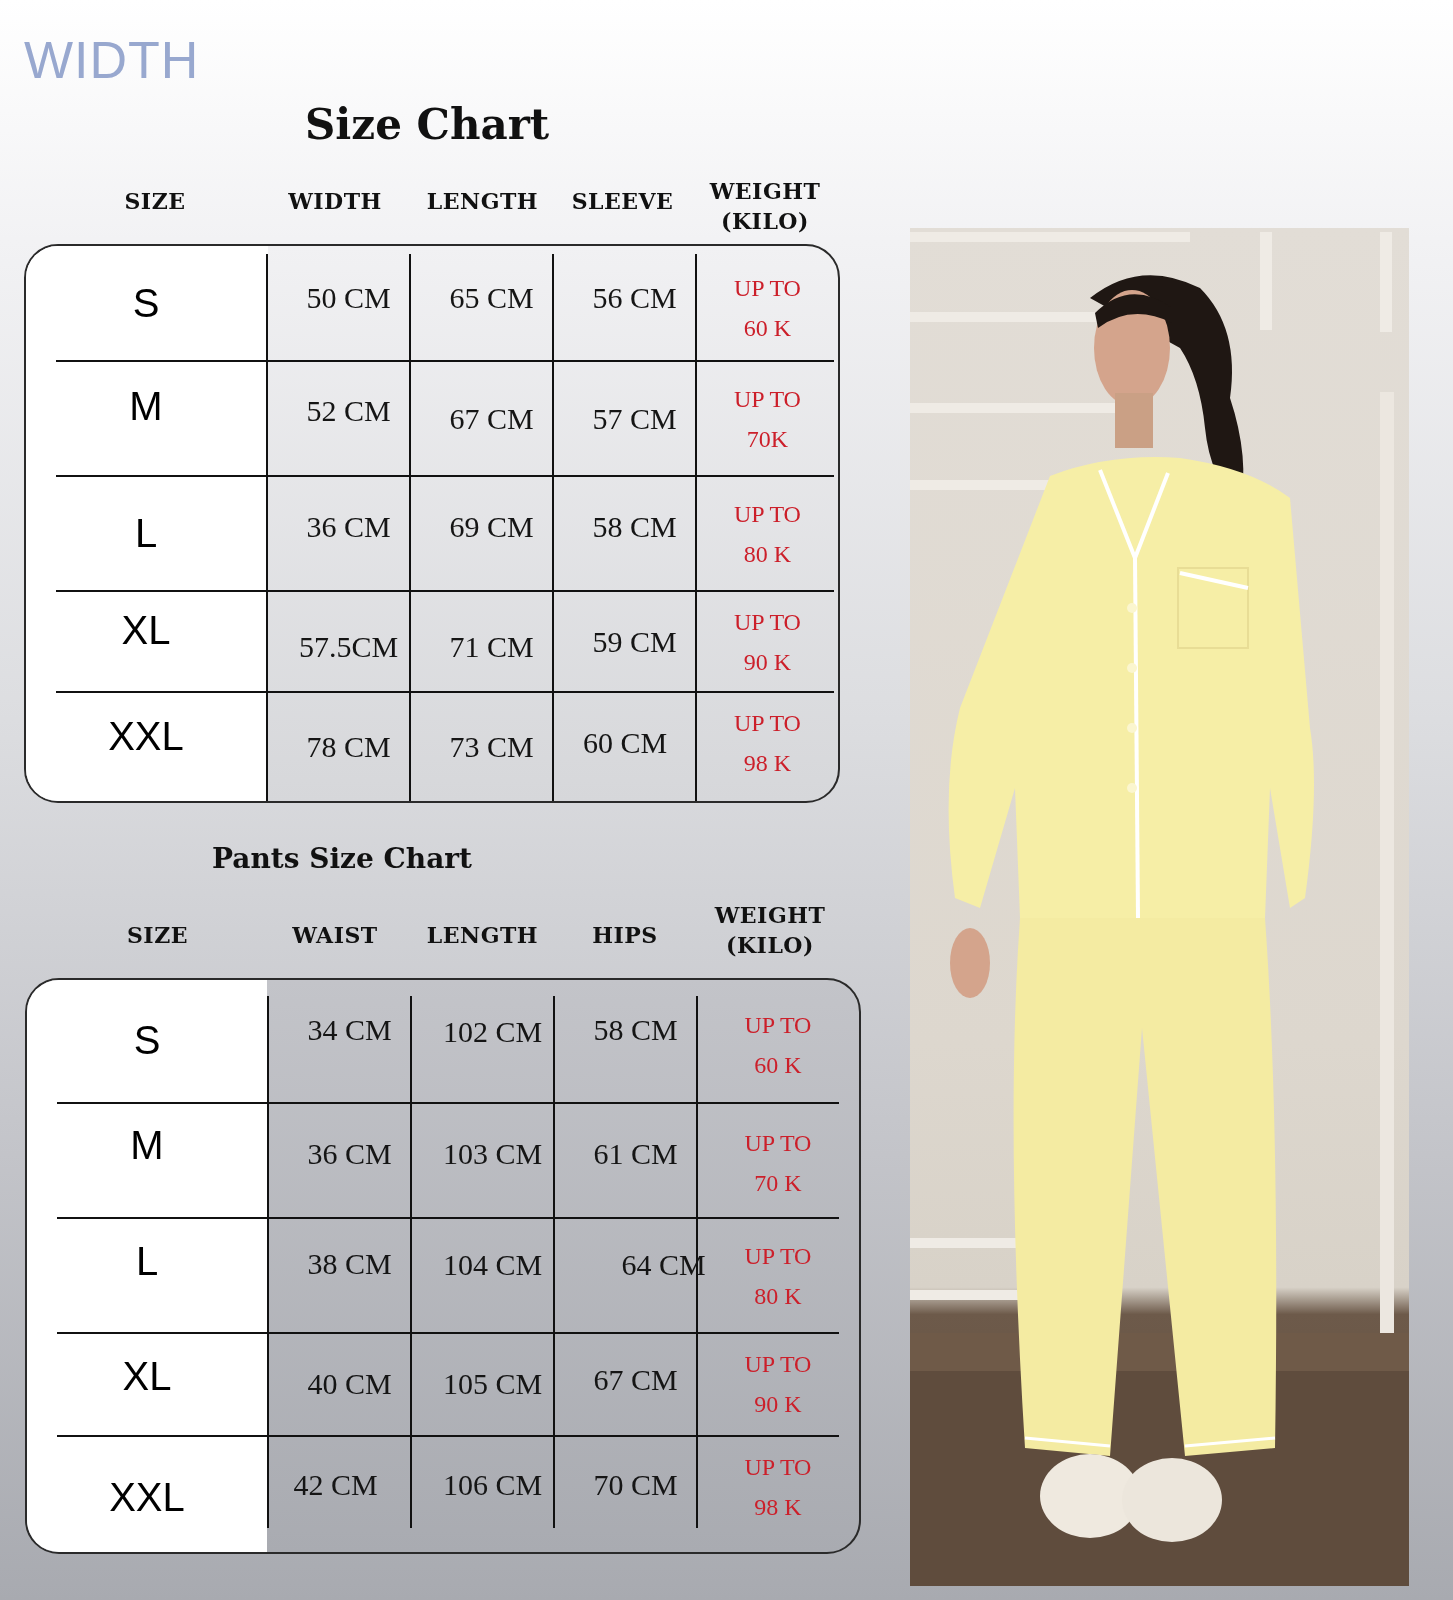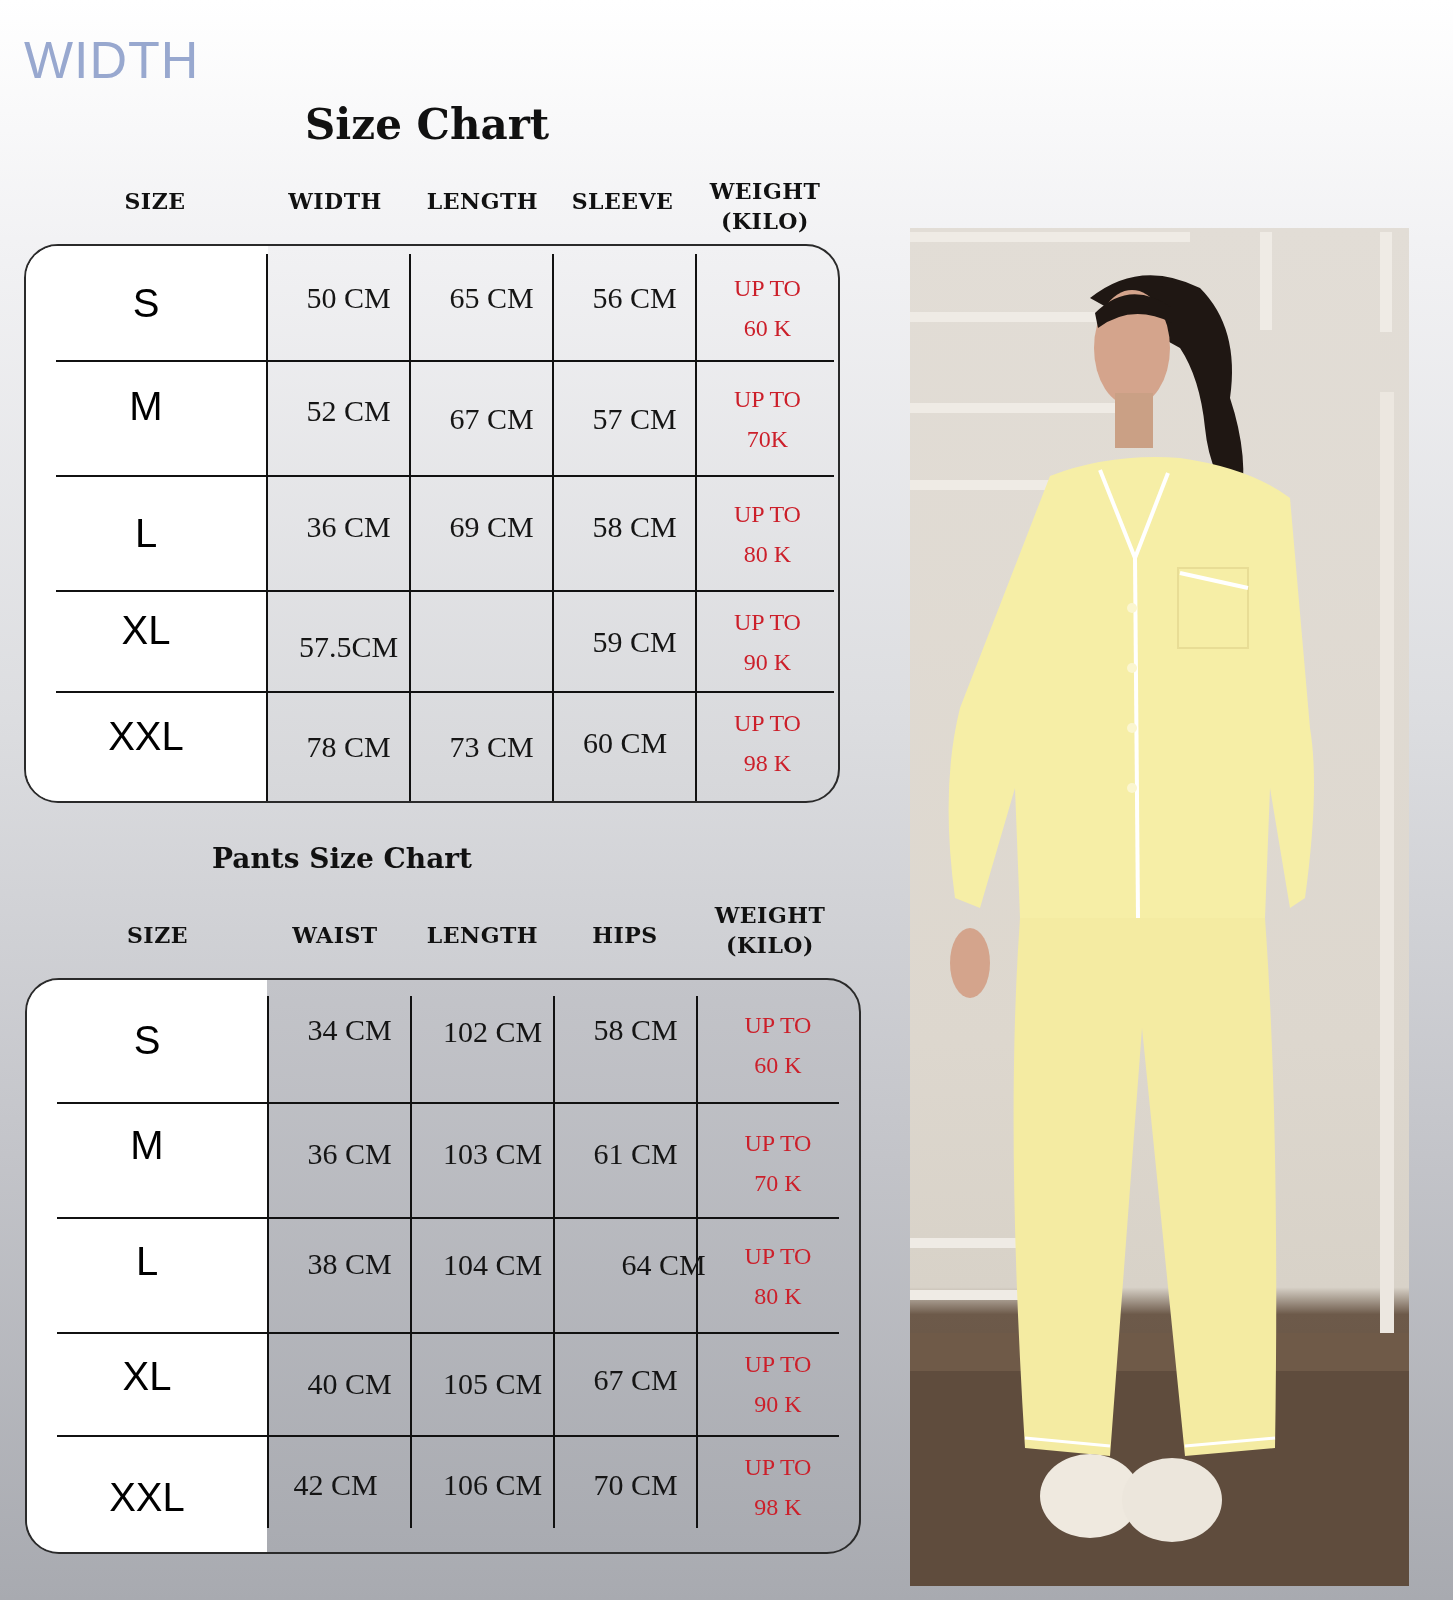--- a/index.html
+++ b/index.html
@@ -110,20 +110,21 @@
   <div class="cell val" style="left:242px; width:141px; top:231px; height:100px;">36 CM</div>
   <div class="cell val" style="left:385px; width:141px; top:231px; height:100px;">69 CM</div>
   <div class="cell val" style="left:528px; width:141px; top:231px; height:100px;">58 CM</div>
   <div class="cell weight" style="left:671px; width:141px; top:231px; height:113px; flex-direction:column;">
     <span>UP TO</span>
     <span>80 K</span>
   </div>
 
   <div class="cell size-label" style="left:0; width:240px; top:346px; height:76px;">XL</div>
   <div class="cell val" style="left:242px; width:141px; top:346px; height:110px;">57.5CM</div>
+  <div class="cell val" style="left:385px; width:141px; top:346px; height:110px;">71 CM</div>
   <div class="cell val" style="left:528px; width:141px; top:346px; height:100px;">59 CM</div>
   <div class="cell weight" style="left:671px; width:141px; top:346px; height:99px; flex-direction:column;">
     <span>UP TO</span>
     <span>90 K</span>
   </div>
 
   <div class="cell size-label" style="left:0; width:240px; top:447px; height:86px;">XXL</div>
   <div class="cell val" style="left:242px; width:141px; top:447px; height:108px;">78 CM</div>
   <div class="cell val" style="left:385px; width:141px; top:447px; height:108px;">73 CM</div>
   <div class="cell val" style="left:528px; width:122px; top:447px; height:100px;">60 CM</div>

